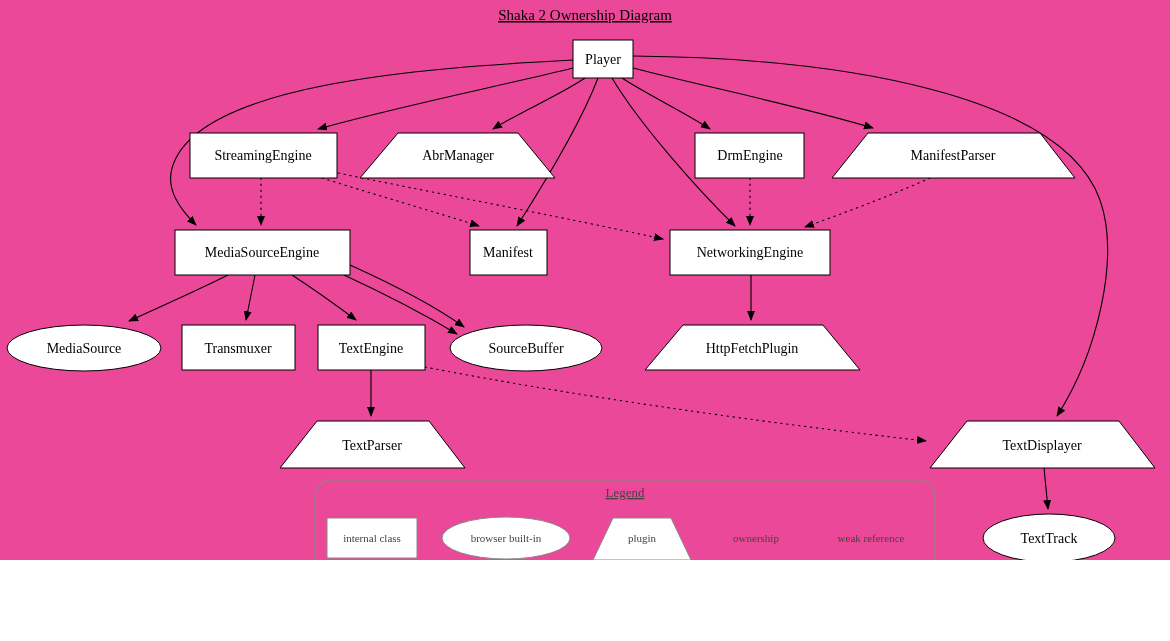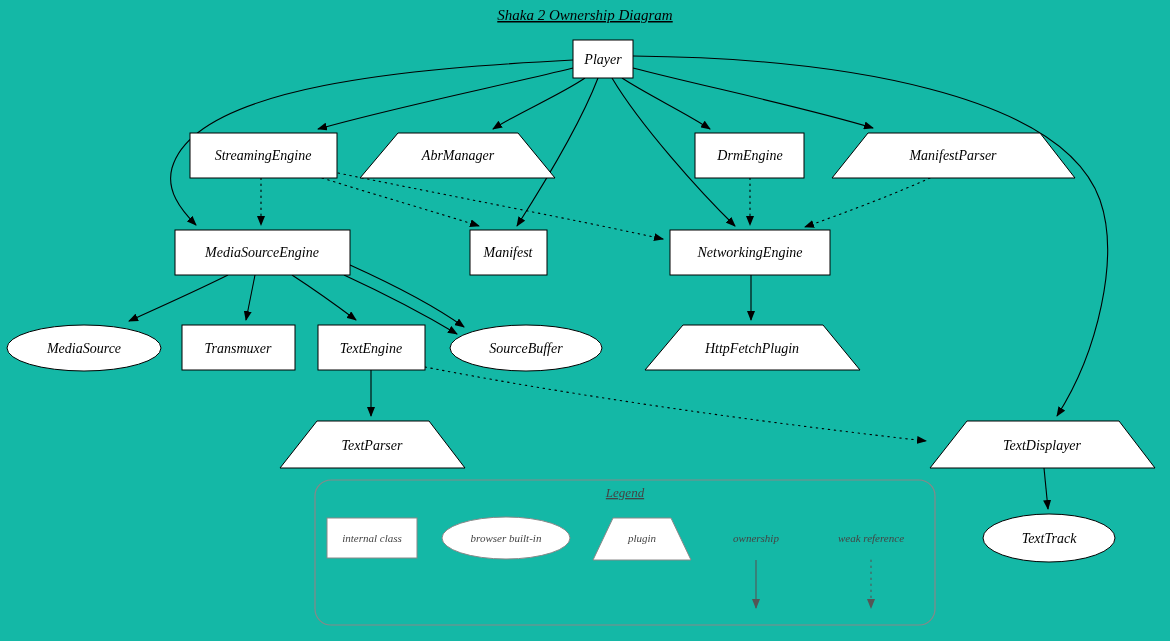--- a/index.html
+++ b/index.html
@@ -3,24 +3,23 @@
 <meta charset="utf-8">
 <style>
   html, body {
     margin: 0;
     padding: 0;
     background: #ffffff;
   }
   #stage {
     position: relative;
     width: 1170px;
-    height: 641px;
-    background: #14b8a6;
-    font-family: "Liberation Serif", serif;
-    font-style: italic;
+    height: 560px;
+    background: #ec4899;
+    font-family: "Liberation Serif", serif;
   }
   svg { display: block; }
   .node-shape {
     fill: #ffffff;
     stroke: #000000;
     stroke-width: 1;
   }
   .node-label {
     font-family: "Liberation Serif", serif;
     font-size: 14px;

